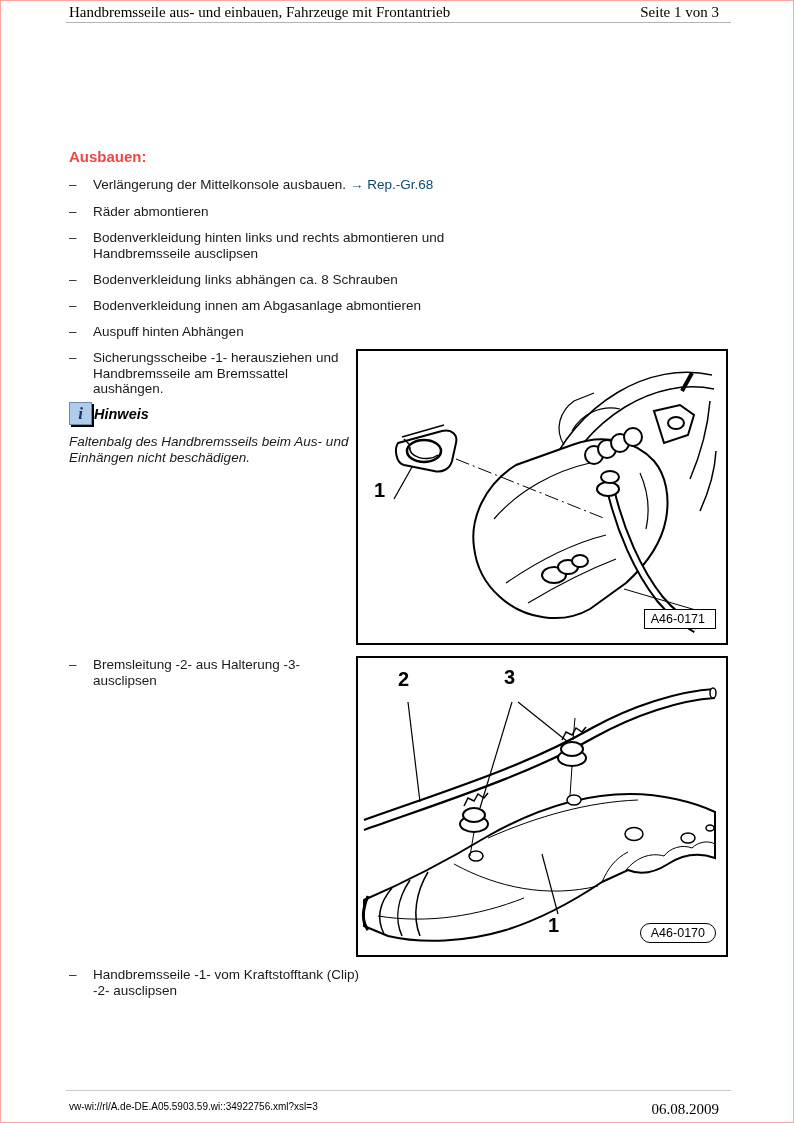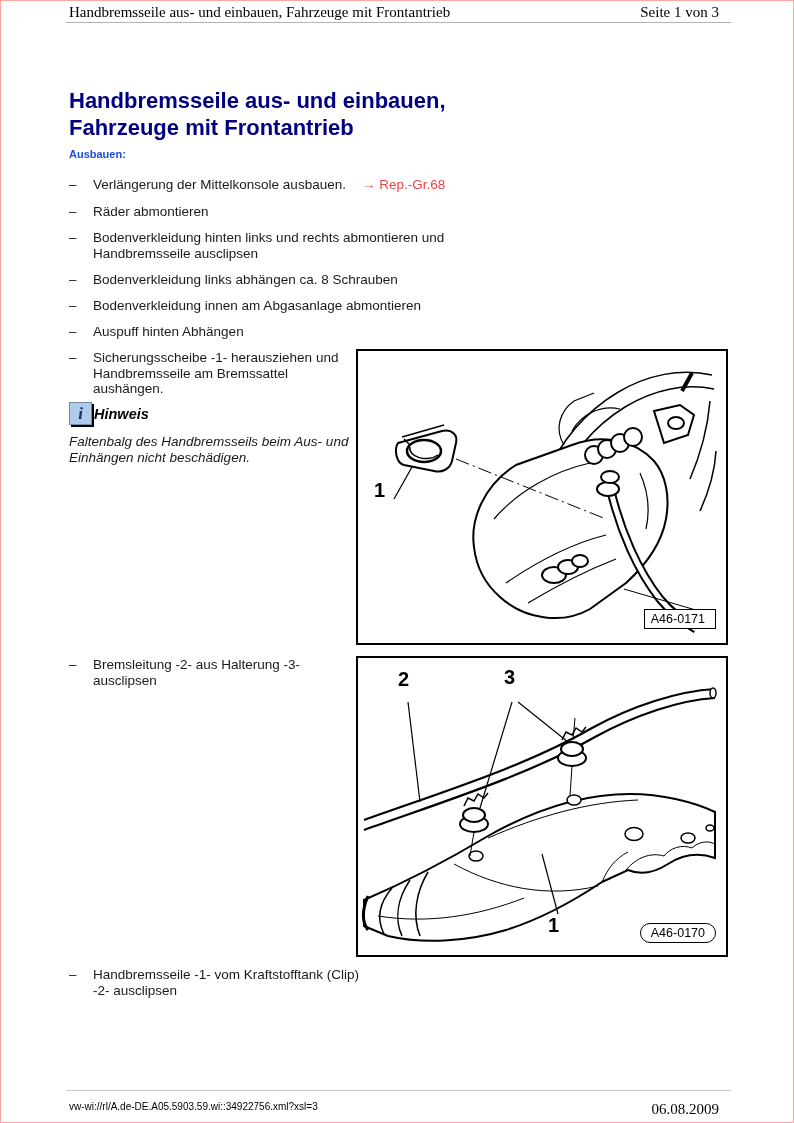--- a/index.html
+++ b/index.html
@@ -10,26 +10,26 @@
   }
   
   .hdr-left{position:absolute;left:68px;top:3px;font-family:"Liberation Serif",serif;font-size:15px;color:#000;}
   .hdr-right{position:absolute;right:74px;top:3px;font-family:"Liberation Serif",serif;font-size:15px;color:#000;}
   .hdr-rule{position:absolute;left:65px;right:62px;top:21px;border-top:1px solid #b3b3b3;}
   .ftr-rule{position:absolute;left:65px;right:62px;top:1089px;border-top:1px solid #c9c9c9;}
   .ftr-left{position:absolute;left:68px;top:1100px;font-family:Liberation Sans, sans-serif;font-size:10px;color:#000;}
   .ftr-right{position:absolute;right:74px;top:1100px;font-family:"Liberation Serif",serif;font-size:15px;color:#000;}
   
   .doc-title{position:absolute;left:68px;top:86px;font-size:22px;line-height:27px;font-weight:bold;color:#000080;}
-  .sec-head{position:absolute;left:68px;top:147px;font-size:11px;font-weight:bold;color:#1d4ed8;}
+  .sec-head{position:absolute;left:68px;top:147px;font-size:15px;font-weight:bold;color:#ef4444;}
   
   .li{position:absolute;left:68px;font-size:13.5px;line-height:15.5px;color:#1a1a1a;}
   .li .dash{position:absolute;left:0;top:0;}
   .li .txt{display:block;margin-left:24px;}
-  .link{color:#ef4444;margin-left:16px;}
+  .link{color:#0c4a6e;margin-left:4px;}
   
   .note-head{position:absolute;left:68px;top:401px;display:flex;align-items:center;}
   .info-icon{
     width:21px;height:21px;background:#afccе8;background:#afcce8;
     border:1px solid #6c8cab;box-shadow:2px 2px 0 #000;
     color:#1c2f70;font-family:"Liberation Serif",serif;font-style:italic;font-weight:bold;font-size:17px;
     display:flex;align-items:center;justify-content:center;
   }
   .note-label{margin-left:2px;font-size:14.5px;font-weight:bold;font-style:italic;color:#000;}
   .note-text{position:absolute;left:68px;top:433px;width:298px;font-size:13.5px;line-height:15.5px;font-style:italic;color:#1a1a1a;}
@@ -48,24 +48,20 @@
 </style>
 </head>
 <body>
 
 <div class="page">
 
   <div class="hdr-left">Handbremsseile aus- und einbauen, Fahrzeuge mit Frontantrieb</div>
   <div class="hdr-right">Seite 1 von 3</div>
   <div class="hdr-rule"></div>
 
-  <div class="doc-title">
-    <div>Handbremsseile aus- und einbauen,</div>
-    <div>Fahrzeuge mit Frontantrieb</div>
-  </div>
 
   <div class="sec-head">Ausbauen:</div>
 
   <div class="li" style="top:176px;width:470px">
     <span class="dash">–</span>
     <span class="txt"><span>Verlängerung der Mittelkonsole ausbauen.</span><span class="link">→ Rep.-Gr.68</span></span>
   </div>
 
   <div class="li" style="top:203px;width:400px">
     <span class="dash">–</span>

